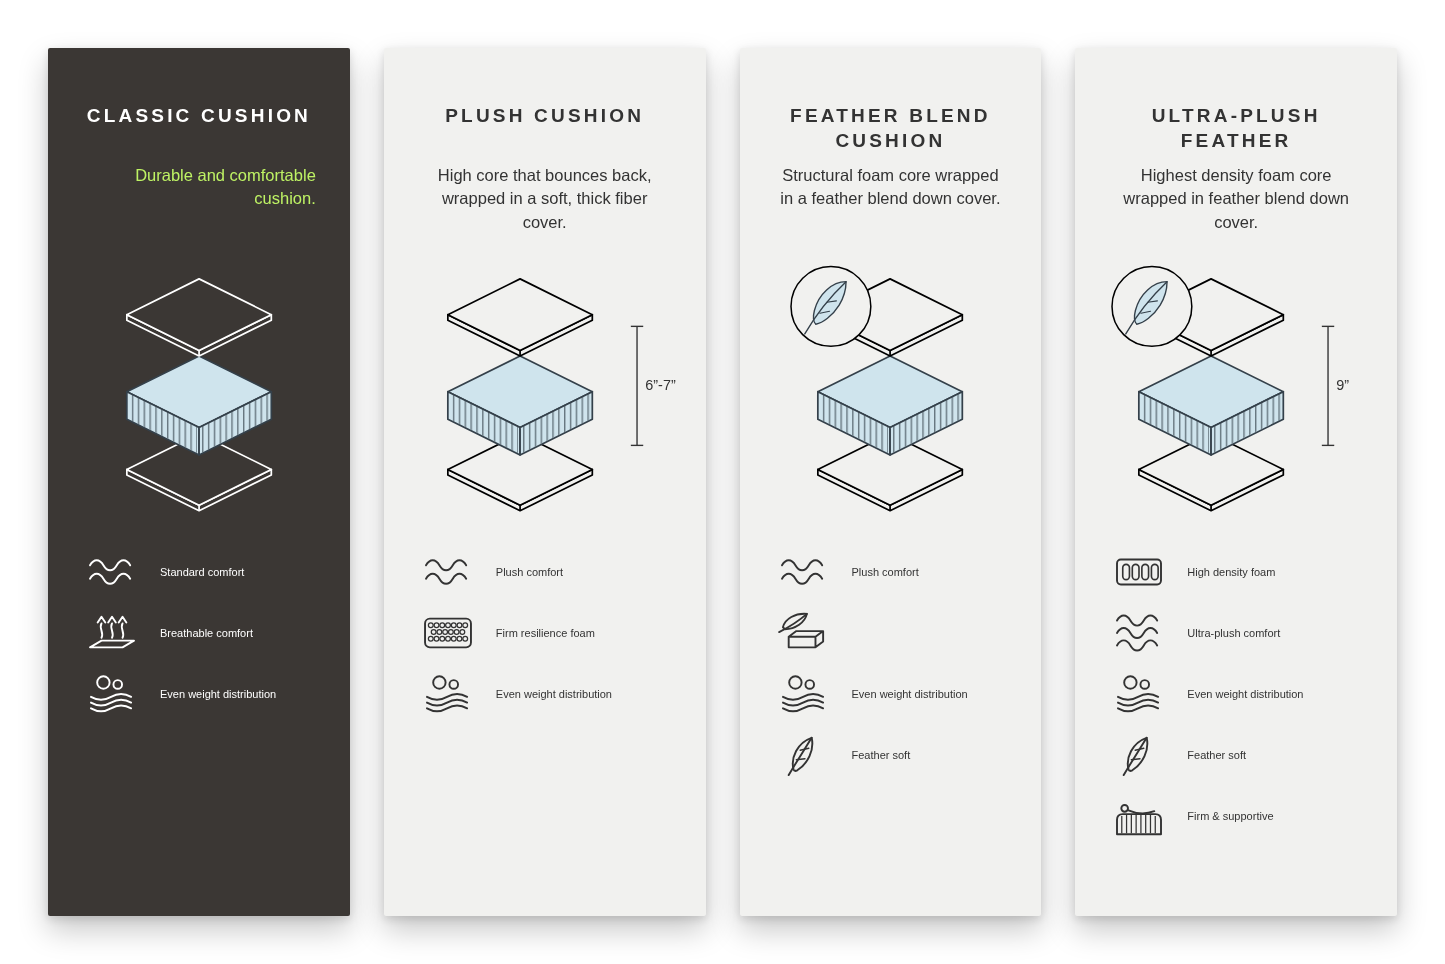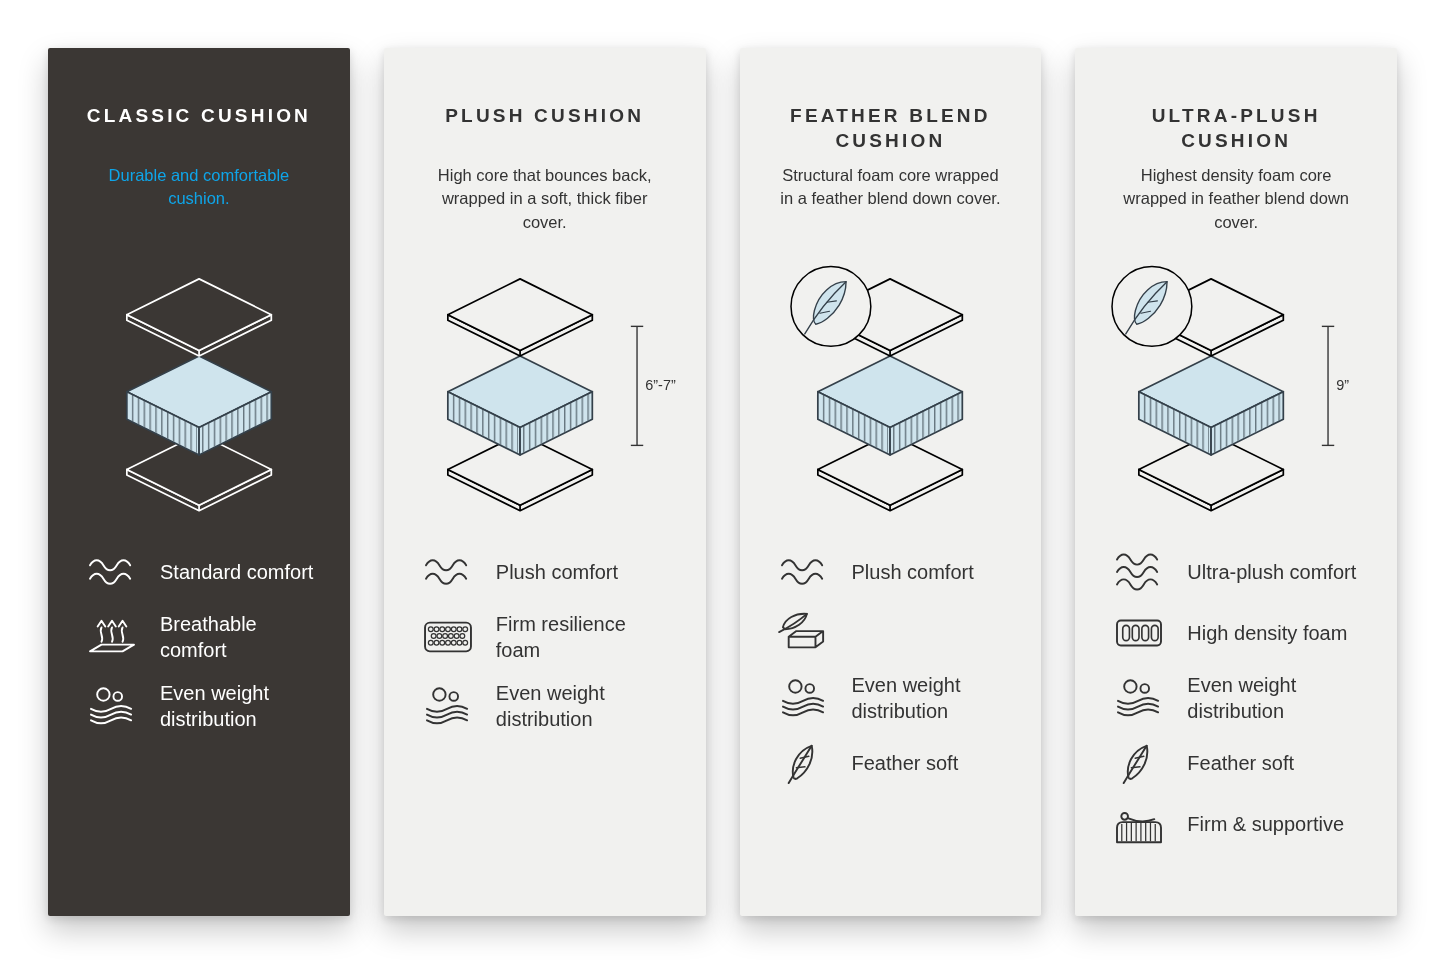--- a/index.html
+++ b/index.html
@@ -30,38 +30,38 @@
     letter-spacing:3.2px;
     text-align:center; line-height:1.3;
     min-height:52px;
   }
   .panel-desc {
     font-size:16.5px; line-height:1.42;
     text-align:center;
     margin-top:8px; min-height:80px;
     padding:0 8px;
   }
-  .panel--dark .panel-desc { color:#0ea5e9; }
+  .panel--dark .panel-desc { color:#bef264;text-align:right; }
   .diagram {
     height:292px;
     display:flex; align-items:center; justify-content:center;
     color:#000000;
     margin-bottom:14px;
   }
   .panel--dark .diagram { color:#ffffff; }
   .diagram svg { display:block; }
   .diagram text { font-family:"Liberation Sans", sans-serif; }
   .features { list-style:none; padding-left:10px; }
   .feature {
     display:flex; align-items:center; gap:20px;
     min-height:44px; margin-bottom:17px;
   }
   .f-icon { width:56px; flex:0 0 56px; display:flex; justify-content:center; }
   .f-icon svg { width:54px; height:44px; display:block; }
-  .f-label { font-size:20px; line-height:1.3; max-width:170px; }
+  .f-label { font-size:11px; line-height:1.3; max-width:170px; }
 </style>
 </head>
 <body>
 
 <main class="page">
 
   <section class="panel panel--dark">
     <h2 class="panel-title">CLASSIC CUSHION</h2>
     <p class="panel-desc">Durable and comfortable cushion.</p>
     <div class="diagram">
@@ -264,21 +264,21 @@
               <path d="M12,44 C19,32 28,18 36,5" stroke="currentColor" fill="none" stroke-width="2" stroke-linecap="round" stroke-linejoin="round"></path>
               <path d="M20,28 L29,27 M24,18 L33,16" stroke="currentColor" fill="none" stroke-width="1.5" stroke-linecap="round"></path>
             </svg>
           </span>
         <span class="f-label">Feather soft</span>
       </li>
     </ul>
   </section>
 
   <section class="panel panel--light">
-    <h2 class="panel-title">ULTRA-PLUSH CUSHION</h2>
+    <h2 class="panel-title">ULTRA-PLUSH FEATHER</h2>
     <p class="panel-desc">Highest density foam core wrapped in feather blend down cover.</p>
     <div class="diagram">
         <svg viewBox="0 0 392 375" style="height:258px" xmlns="http://www.w3.org/2000/svg">
           <defs>
             <pattern id="hatch3" width="8.5" height="40" patternUnits="userSpaceOnUse">
               <line x1="4" y1="0" x2="4" y2="40" stroke="#34404a" stroke-width="1.4"></line>
             </pattern>
           </defs>
           <path d="M55,303 L160,355 L265,303 L265,311 L160,363 L55,311 Z" style="fill:var(--panel-bg)" stroke="currentColor" stroke-width="2.5" stroke-linejoin="round"></path>
           <line x1="160" y1="355" x2="160" y2="363" stroke="currentColor" stroke-width="2.5"></line>
@@ -298,42 +298,42 @@
           <line x1="330" y1="95" x2="330" y2="268" stroke="#333" stroke-width="2"></line>
           <line x1="321" y1="95" x2="339" y2="95" stroke="#333" stroke-width="2"></line>
           <line x1="321" y1="268" x2="339" y2="268" stroke="#333" stroke-width="2"></line>
           <text x="342" y="188" font-size="21" fill="#333">9”</text>
         </svg>
       </div>
     <ul class="features">
       <li class="feature">
         <span class="f-icon">
             <svg viewBox="0 0 56 46" xmlns="http://www.w3.org/2000/svg">
-              <path d="M5,10 c4,-7 10,-7 14,0 c4,7 10,7 14,0 c4,-7 10,-7 14,0" stroke="currentColor" fill="none" stroke-width="2" stroke-linecap="round" stroke-linejoin="round"></path>
-              <path d="M5,23 c4,-7 10,-7 14,0 c4,7 10,7 14,0 c4,-7 10,-7 14,0" stroke="currentColor" fill="none" stroke-width="2" stroke-linecap="round" stroke-linejoin="round"></path>
-              <path d="M5,36 c4,-7 10,-7 14,0 c4,7 10,7 14,0 c4,-7 10,-7 14,0" stroke="currentColor" fill="none" stroke-width="2" stroke-linecap="round" stroke-linejoin="round"></path>
-            </svg>
-          </span>
-        <span class="f-label">Ultra-plush comfort</span>
-      </li>
-      <li class="feature">
-        <span class="f-icon">
-            <svg viewBox="0 0 56 46" xmlns="http://www.w3.org/2000/svg">
               <rect x="5" y="10" width="46" height="26" rx="4" stroke="currentColor" fill="none" stroke-width="2" stroke-linecap="round" stroke-linejoin="round"></rect>
               <rect x="11" y="15" width="7" height="16" rx="3.5" stroke="currentColor" fill="none" stroke-width="1.7"></rect>
               <rect x="21" y="15" width="7" height="16" rx="3.5" stroke="currentColor" fill="none" stroke-width="1.7"></rect>
               <rect x="31" y="15" width="7" height="16" rx="3.5" stroke="currentColor" fill="none" stroke-width="1.7"></rect>
               <rect x="41" y="15" width="7" height="16" rx="3.5" stroke="currentColor" fill="none" stroke-width="1.7"></rect>
             </svg>
           </span>
         <span class="f-label">High density foam</span>
       </li>
       <li class="feature">
         <span class="f-icon">
             <svg viewBox="0 0 56 46" xmlns="http://www.w3.org/2000/svg">
+              <path d="M5,10 c4,-7 10,-7 14,0 c4,7 10,7 14,0 c4,-7 10,-7 14,0" stroke="currentColor" fill="none" stroke-width="2" stroke-linecap="round" stroke-linejoin="round"></path>
+              <path d="M5,23 c4,-7 10,-7 14,0 c4,7 10,7 14,0 c4,-7 10,-7 14,0" stroke="currentColor" fill="none" stroke-width="2" stroke-linecap="round" stroke-linejoin="round"></path>
+              <path d="M5,36 c4,-7 10,-7 14,0 c4,7 10,7 14,0 c4,-7 10,-7 14,0" stroke="currentColor" fill="none" stroke-width="2" stroke-linecap="round" stroke-linejoin="round"></path>
+            </svg>
+          </span>
+        <span class="f-label">Ultra-plush comfort</span>
+      </li>
+      <li class="feature">
+        <span class="f-icon">
+            <svg viewBox="0 0 56 46" xmlns="http://www.w3.org/2000/svg">
               <circle cx="19" cy="11" r="6.5" stroke="currentColor" fill="none" stroke-width="2" stroke-linecap="round" stroke-linejoin="round"></circle>
               <circle cx="34" cy="13" r="4.5" stroke="currentColor" fill="none" stroke-width="2" stroke-linecap="round" stroke-linejoin="round"></circle>
               <path d="M6,26 c7,4 14,4 21,0 c7,-4 14,-4 21,0" stroke="currentColor" fill="none" stroke-width="2" stroke-linecap="round" stroke-linejoin="round"></path>
               <path d="M6,32 c7,4 14,4 21,0 c7,-4 14,-4 21,0" stroke="currentColor" fill="none" stroke-width="2" stroke-linecap="round" stroke-linejoin="round"></path>
               <path d="M6,38 c7,4 14,4 21,0 c7,-4 14,-4 21,0" stroke="currentColor" fill="none" stroke-width="2" stroke-linecap="round" stroke-linejoin="round"></path>
             </svg>
           </span>
         <span class="f-label">Even weight distribution</span>
       </li>
       <li class="feature">

